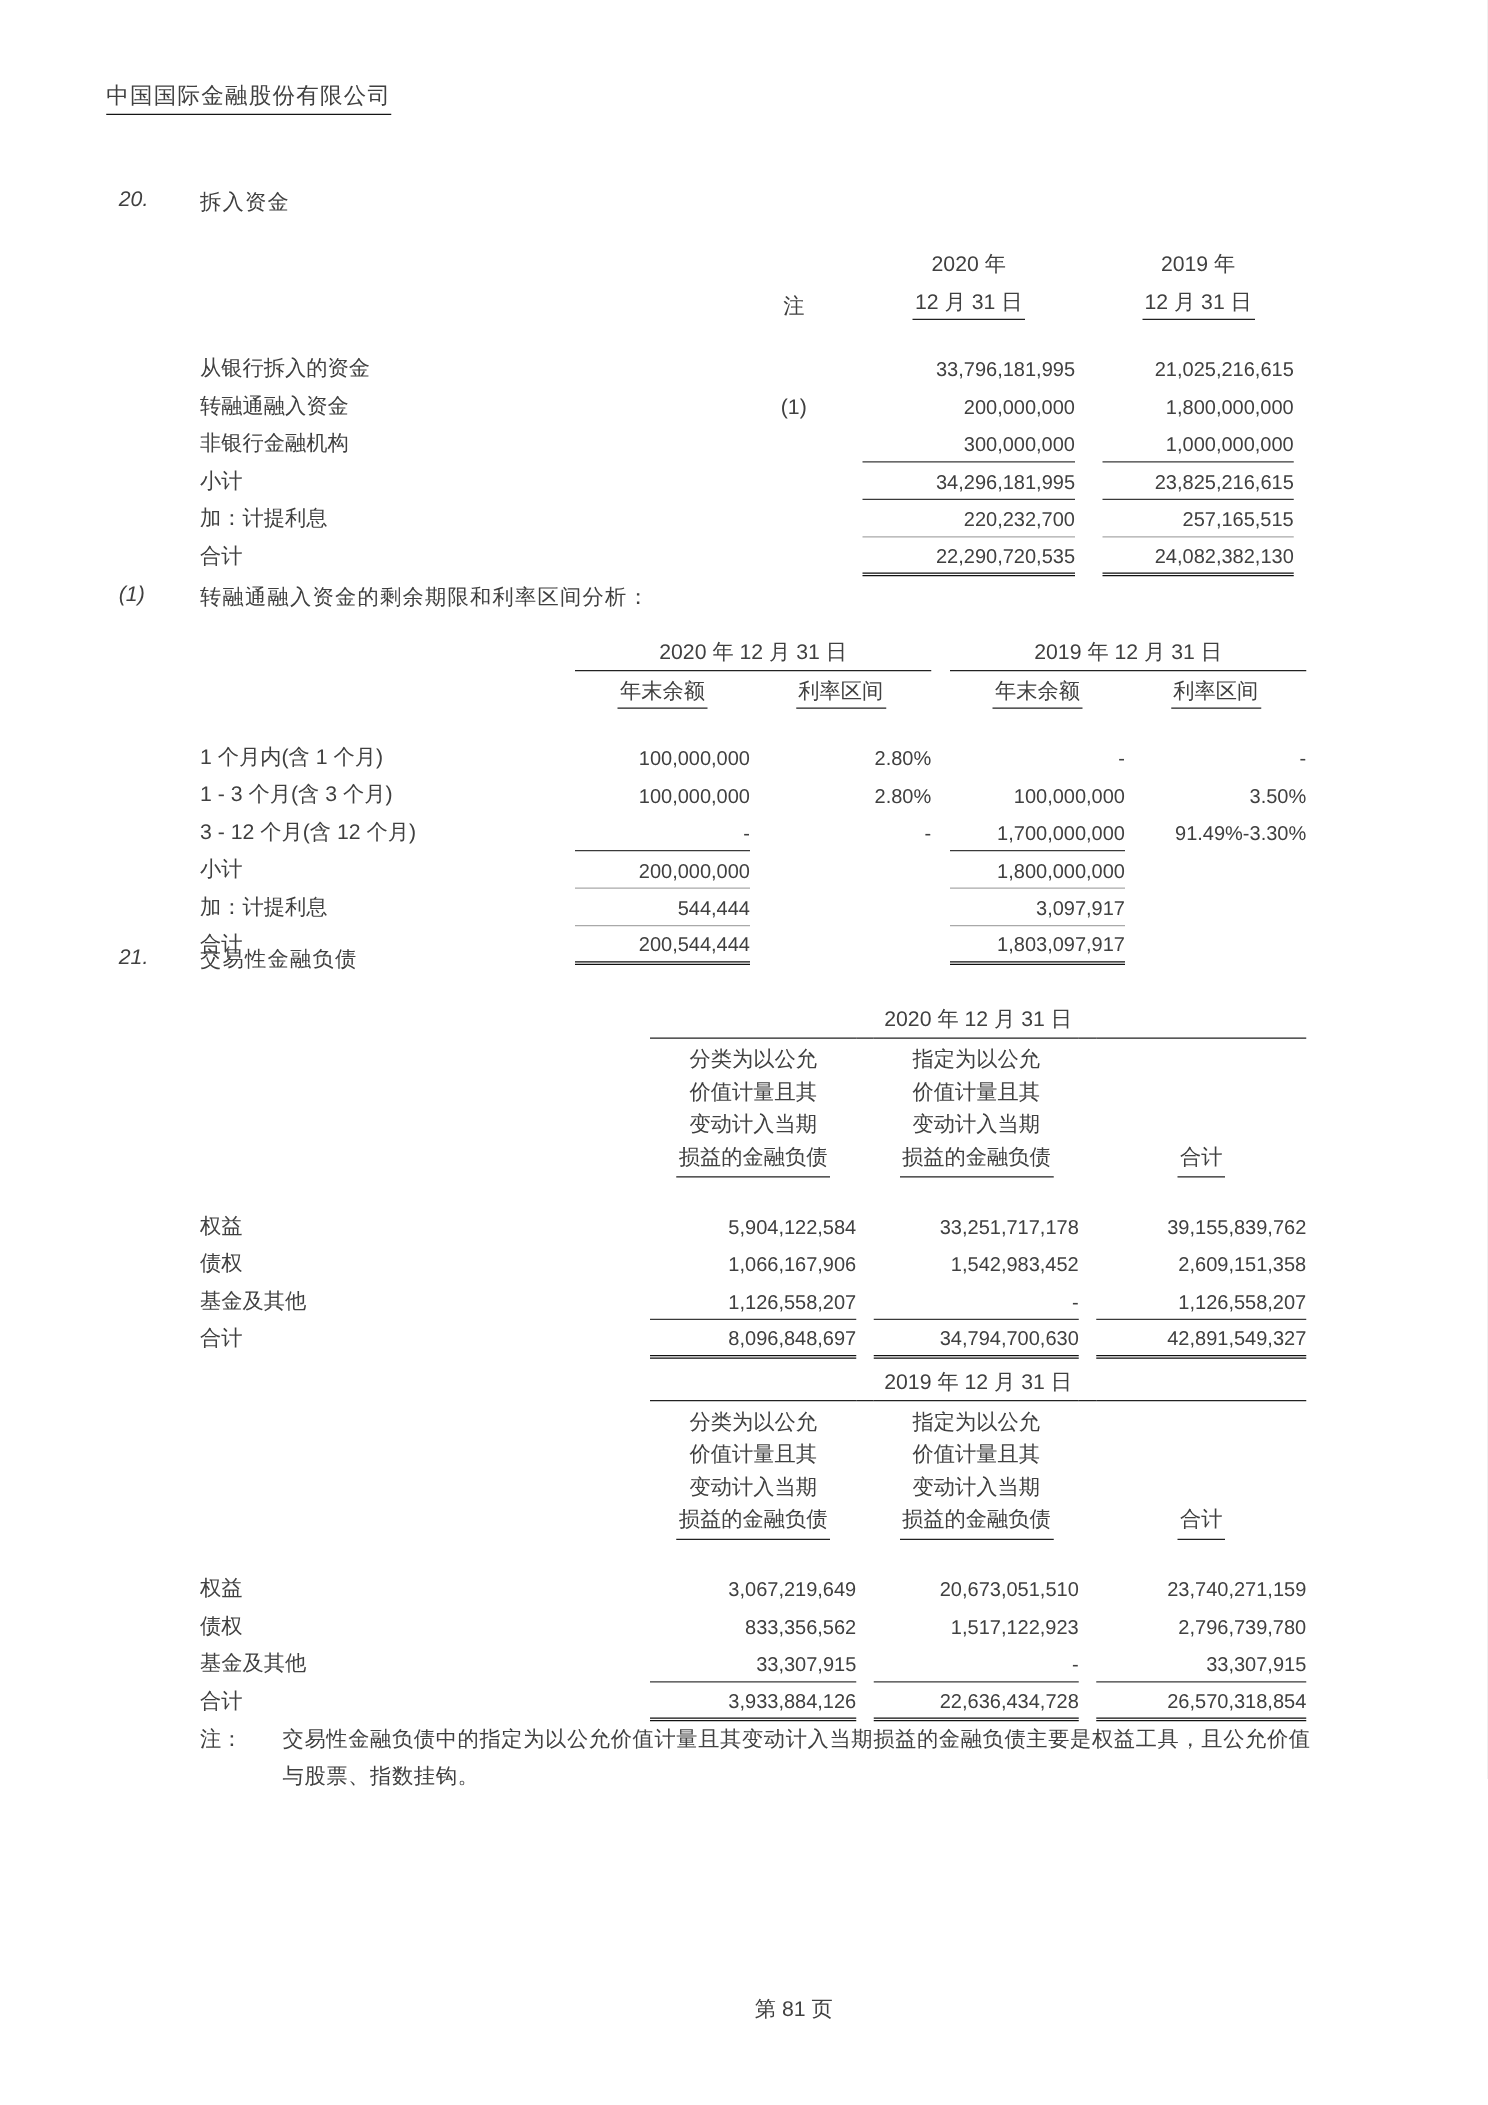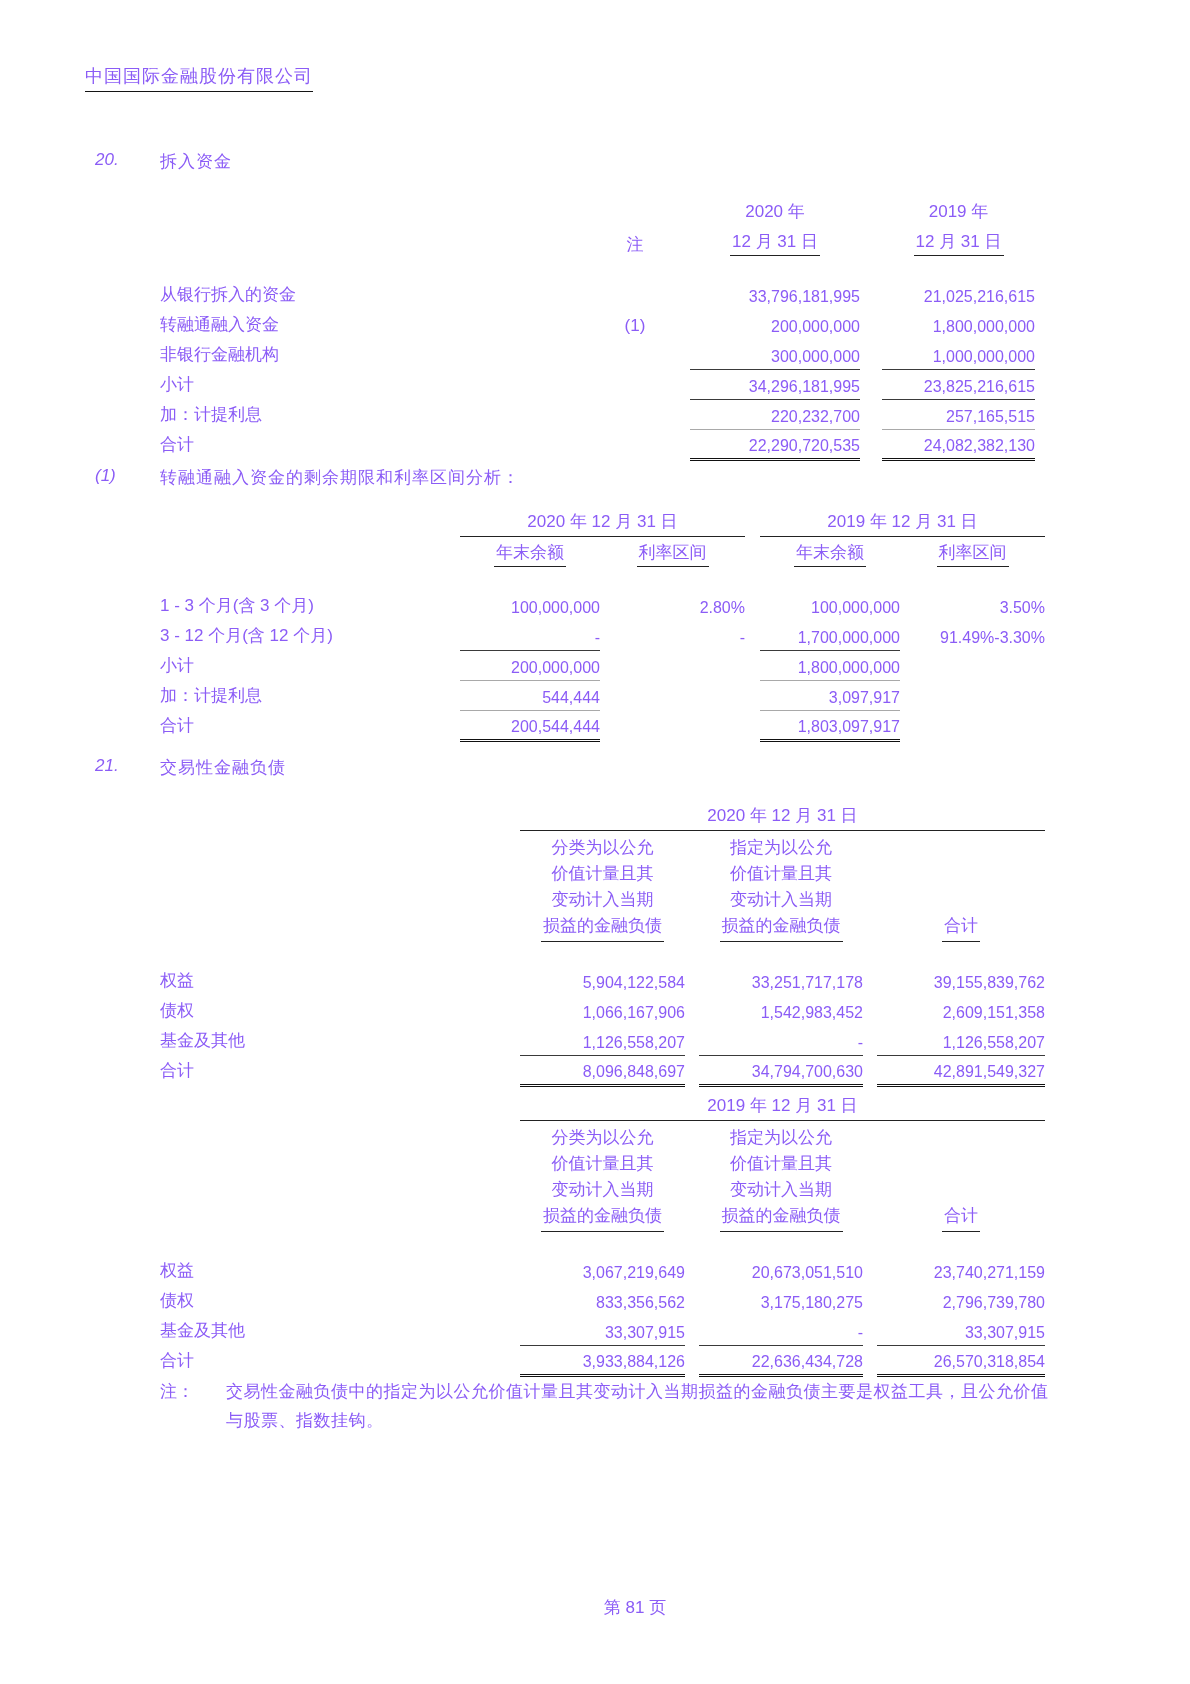--- a/index.html
+++ b/index.html
@@ -1,19 +1,19 @@
 <!DOCTYPE html>
 <html><head>
 <meta charset="utf-8">
 <style>
   * { margin:0; padding:0; box-sizing:border-box; }
   html,body { background:#e8e8e8; }
   .page {
     width:1190px; height:1684px; margin:0 auto; position:relative;
-    background:#ffffff; color:#8b5cf6;
+    background:#ffffff; color:#404040;
     font-family:"Liberation Sans","DejaVu Sans",sans-serif;
     font-size:17px;
   }
   .company {
     position:absolute; left:85px; top:64px;
     font-size:18px; letter-spacing:1px;
     border-bottom:1px solid #141414; padding-bottom:3px;
   }
   .sec-head { position:absolute; left:95px; display:flex; }
   .sec-head .num { width:65px; flex:0 0 65px;font-style:italic; }
@@ -160,20 +160,28 @@
       <td class="c"><span class="hul">年末余额</span></td>
       <td class="c"><span class="hul">利率区间</span></td>
       <td></td>
       <td class="c"><span class="hul">年末余额</span></td>
       <td class="c"><span class="hul">利率区间</span></td>
     </tr>
     <tr class="spacer">
           <td colspan="6"></td>
         </tr>
     <tr>
+      <td>1 个月内(含 1 个月)</td>
+      <td class="r num-cell">100,000,000</td>
+      <td class="r num-cell">2.80%</td>
+      <td></td>
+      <td class="r num-cell">-</td>
+      <td class="r num-cell">-</td>
+    </tr>
+    <tr>
       <td>1 - 3 个月(含 3 个月)</td>
       <td class="r num-cell">100,000,000</td>
       <td class="r num-cell">2.80%</td>
       <td></td>
       <td class="r num-cell">100,000,000</td>
       <td class="r num-cell">3.50%</td>
     </tr>
     <tr>
       <td>3 - 12 个月(含 12 个月)</td>
       <td class="r num-cell bd">-</td>
@@ -324,21 +332,21 @@
       <td class="r num-cell">3,067,219,649</td>
       <td></td>
       <td class="r num-cell">20,673,051,510</td>
       <td></td>
       <td class="r num-cell">23,740,271,159</td>
     </tr>
     <tr>
       <td>债权</td>
       <td class="r num-cell">833,356,562</td>
       <td></td>
-      <td class="r num-cell">3,175,180,275</td>
+      <td class="r num-cell">1,517,122,923</td>
       <td></td>
       <td class="r num-cell">2,796,739,780</td>
     </tr>
     <tr>
       <td>基金及其他</td>
       <td class="r num-cell bd">33,307,915</td>
       <td></td>
       <td class="r num-cell bd">-</td>
       <td></td>
       <td class="r num-cell bd">33,307,915</td>

